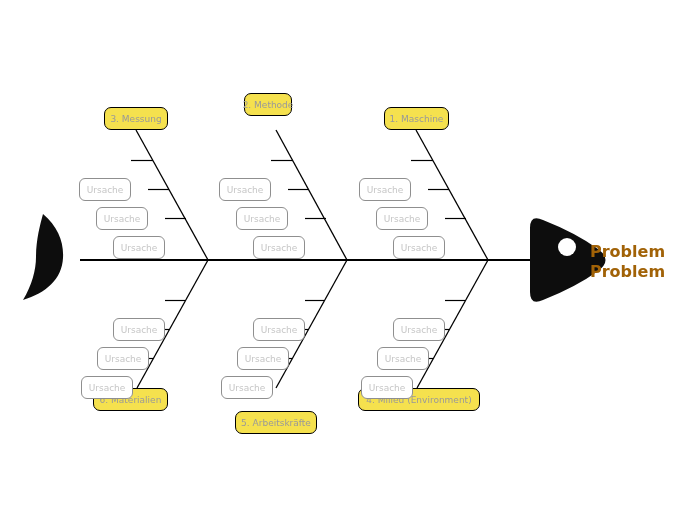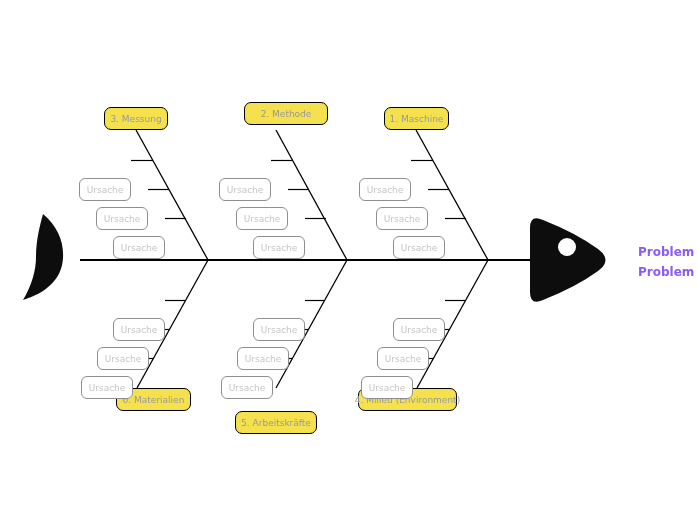--- a/index.html
+++ b/index.html
@@ -33,23 +33,23 @@
     border-radius:6px;
     color:#C6C6C6;
     font-size:9px;
     display:flex;align-items:center;justify-content:center;
     white-space:nowrap;
     z-index:2;
     margin-top:29px;
   }
   .problem-label{
     position:absolute;
-    left:638px;top:242px;
-    color:#8b5cf6;
-    font-size:12px;
+    left:590px;top:242px;
+    color:#a16207;
+    font-size:16px;
     font-weight:bold;
     line-height:20px;
     z-index:2;
   }
 </style>
 </head>
 <body>
 
 <div id="stage">
 
@@ -101,26 +101,26 @@
                L 530 292
                Q 530 306, 543 300
                Q 576 287, 598 271
                Q 613 260, 598 249
                Q 576 233, 543 220 Z" fill="#0d0d0d"></path>
       <circle cx="567" cy="247" r="9" fill="#ffffff"></circle>
     </g>
   </svg>
 
   <div class="category-box" style="left:104px;top:107px;width:64px;">3. Messung</div>
-  <div class="category-box" style="left:244px;top:102px;width:84px;">2. Methode</div>
+  <div class="category-box" style="left:244px;top:93px;width:48px;">2. Methode</div>
   <div class="category-box" style="left:384px;top:107px;width:65px;text-align:center;">1. Maschine</div>
 
-  <div class="category-box" style="left:116px;top:388px;width:75px;">6. Materialien</div>
+  <div class="category-box" style="left:93px;top:388px;width:75px;">6. Materialien</div>
   <div class="category-box" style="left:235px;top:411px;width:82px;">5. Arbeitskräfte</div>
-  <div class="category-box" style="left:358px;top:388px;width:99px;">4. Milieu (Environment)</div>
+  <div class="category-box" style="left:358px;top:388px;width:122px;">4. Milieu (Environment)</div>
 
   <div class="cause-box" style="left:79px;top:149px;">Ursache</div>
   <div class="cause-box" style="left:96px;top:178px;">Ursache</div>
   <div class="cause-box" style="left:113px;top:207px;">Ursache</div>
 
   <div class="cause-box" style="left:219px;top:149px;">Ursache</div>
   <div class="cause-box" style="left:236px;top:178px;">Ursache</div>
   <div class="cause-box" style="left:253px;top:207px;">Ursache</div>
 
   <div class="cause-box" style="left:359px;top:149px;">Ursache</div>

